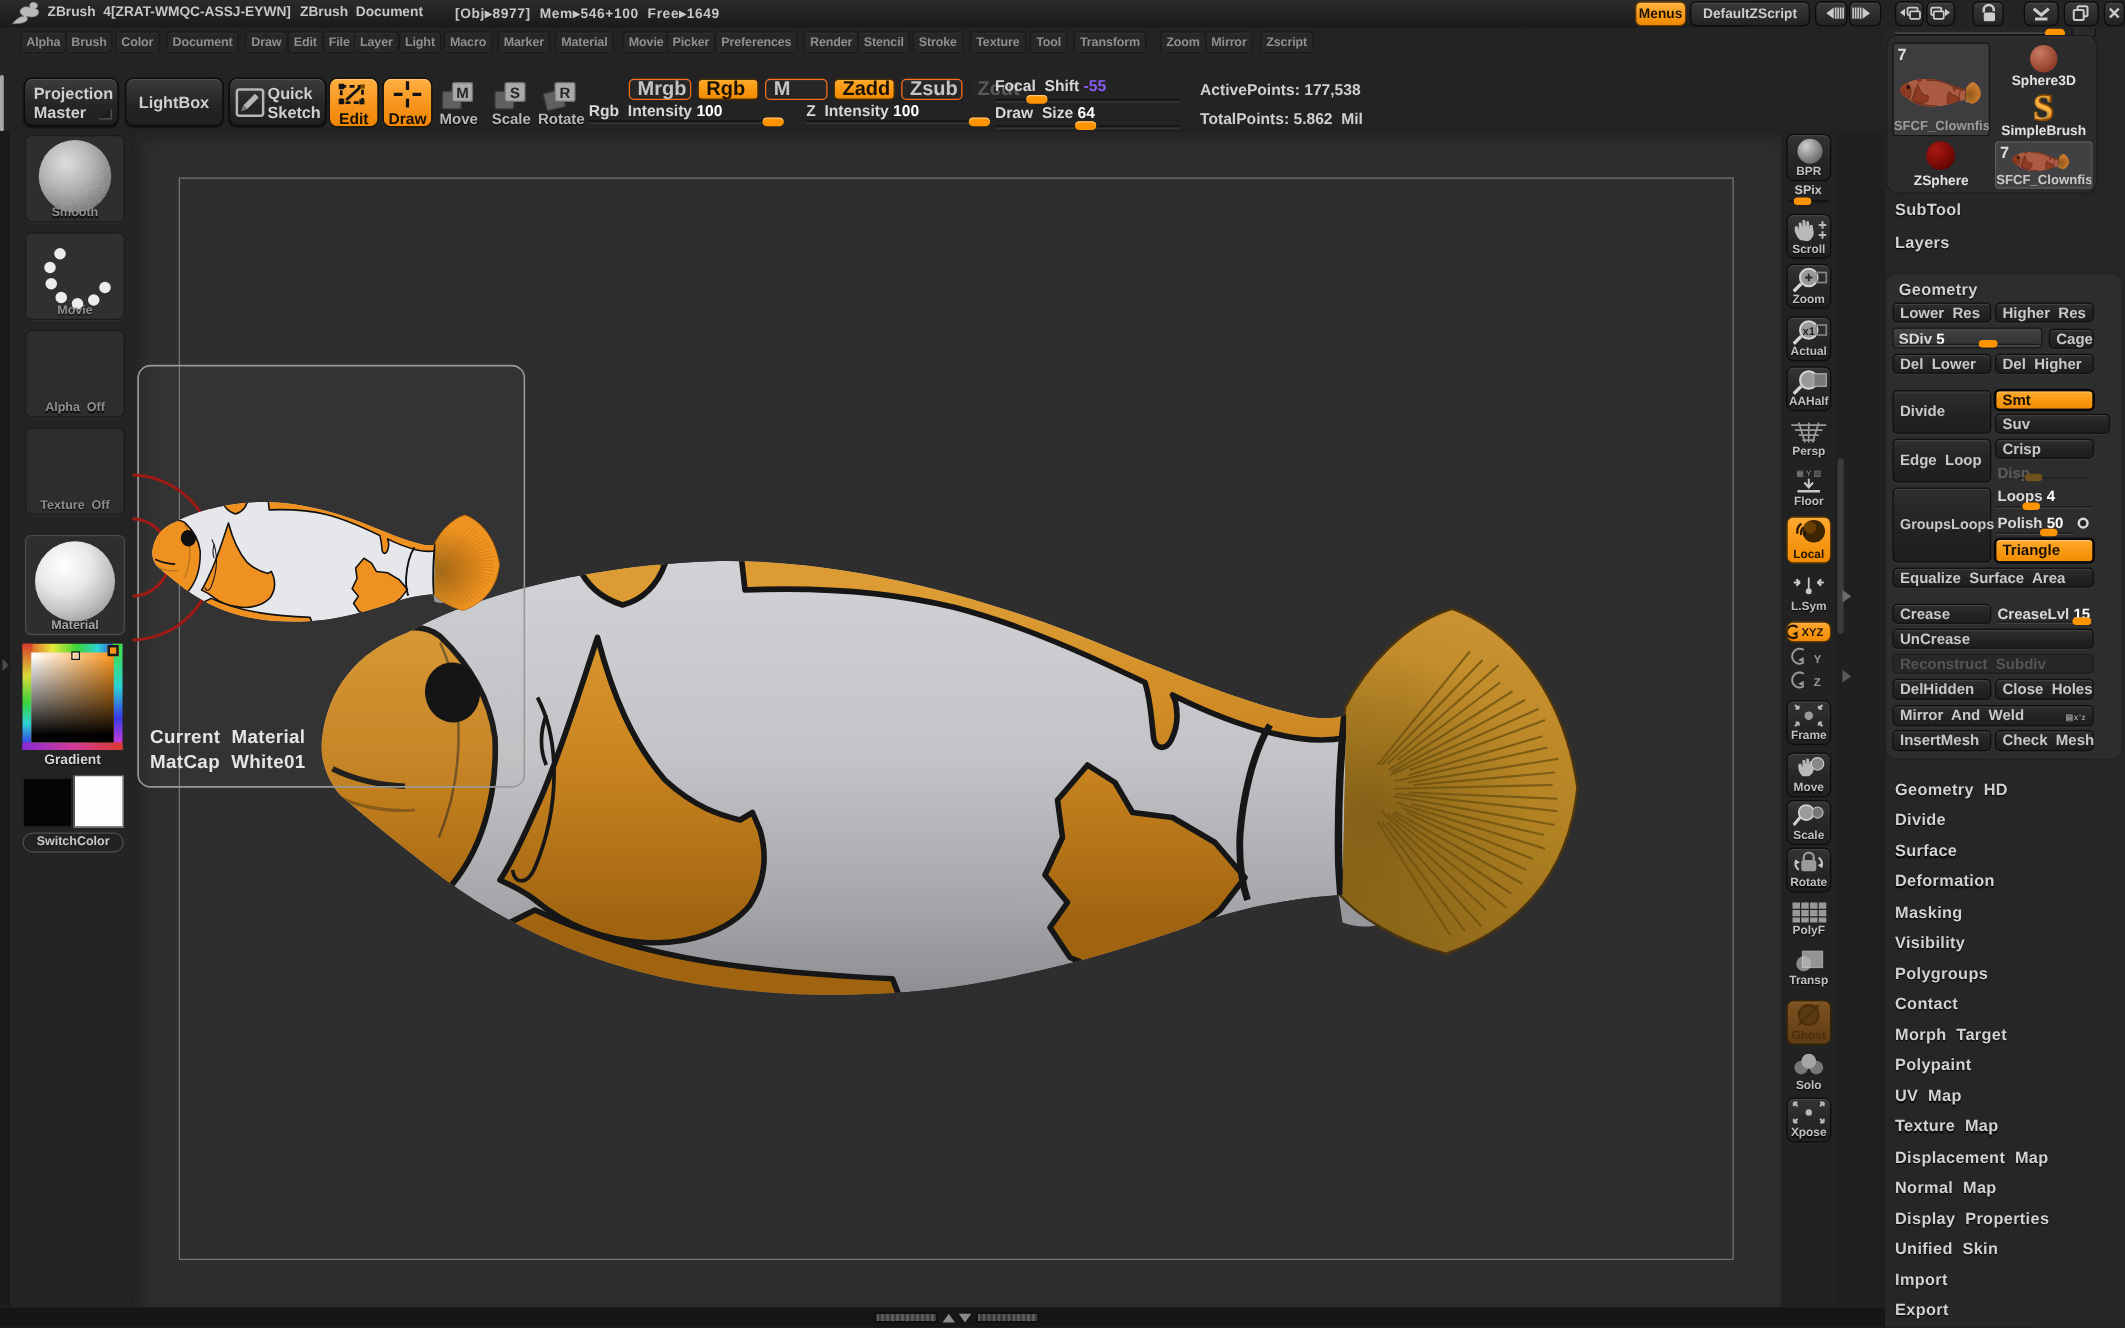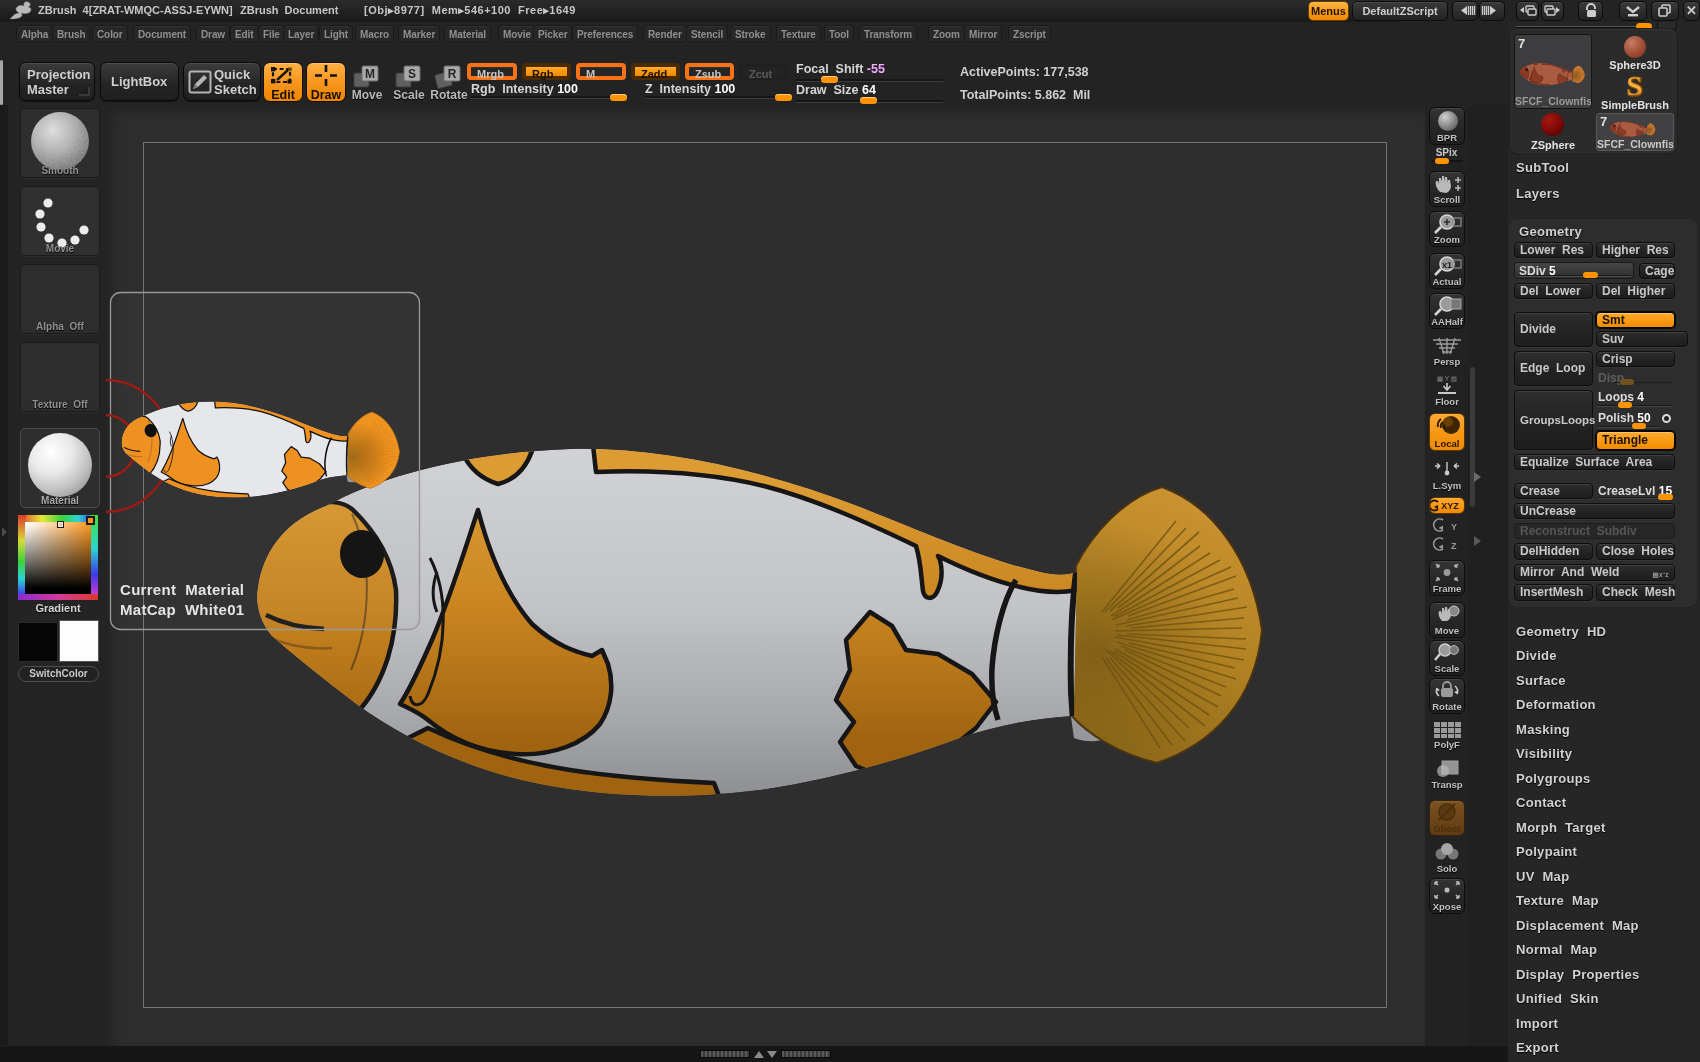--- a/index.html
+++ b/index.html
@@ -25,22 +25,22 @@
   
   #toolbar{position:absolute;left:0;top:46px;width:1700px;height:59px;background:#232323;}
   .bigbtn{position:absolute;border-radius:7px;background:linear-gradient(#3c3c3c,#242424 60%,#1f1f1f);
     border:1px solid #0a0a0a;box-shadow:inset 0 1px 0 rgba(255,255,255,.1), 0 1px 1px rgba(0,0,0,.5);
     color:#cfcfcf;font-size:13px;font-weight:bold;}
   .sqbtn{position:absolute;width:40px;height:40px;border-radius:7px;
     background:linear-gradient(#ffb043,#f7941d 55%,#ef8500);border:1px solid #161008;
     box-shadow:inset 0 1px 0 rgba(255,255,255,.25);color:#151000;
     font-size:12.5px;font-weight:bold;text-align:center;}
   .modebtn{position:absolute;height:17px;border-radius:4px;background:#262626;
-    border:4px solid #f97316;box-shadow:inset 0 1px 0 rgba(255,255,255,.05);
-    color:#c4c4c4;font-size:11px;font-weight:bold;line-height:15px;padding-left:6px;}
+    border:1px solid #f97316;box-shadow:inset 0 1px 0 rgba(255,255,255,.05);
+    color:#c4c4c4;font-size:16px;font-weight:bold;line-height:15px;padding-left:6px;margin-left:36px;}
   .modebtn.on{background:linear-gradient(#ffa928,#f28a00);color:#1b1100;border-color:#4a2c00;}
   .sllabel{position:absolute;color:#d6d6d6;font-size:12.5px;font-weight:bold;white-space:nowrap;}
   .sltrack{position:absolute;height:2px;background:#161616;box-shadow:0 1px 0 rgba(255,255,255,.12);}
   .slthumb{position:absolute;width:17px;height:7px;border-radius:4px;background:#ff9400;
     box-shadow:inset 0 1px 0 #ffc97d;}
   
   #leftrail{position:absolute;left:0;top:105px;width:8px;height:940px;background:#1a1a1a;}
   #leftbar{position:absolute;left:8px;top:105px;width:97px;height:940px;background:#242425;}
   #canvas{position:absolute;left:105px;top:105px;width:1320px;height:941px;background:#2e2e2f;
      box-shadow:inset 8px 6px 14px rgba(0,0,0,.25);}
@@ -227,21 +227,21 @@
     <div class="modebtn" style="left:576px;top:17px;width:50px;">M</div>
     <div class="modebtn on" style="left:631px;top:17px;width:49px;">Zadd</div>
     <div class="modebtn" style="left:685px;top:17px;width:49px;">Zsub</div>
     <div class="modebtn" style="left:739px;top:17px;width:49px;color:#595959;background:#242424;border-color:#202020;box-shadow:none;">Zcut</div>
     <div class="sllabel" style="left:471px;top:36px;">Rgb&nbsp; Intensity <span style="color:#fff">100</span></div>
     <div class="sltrack" style="left:471px;top:50px;width:156px;"></div>
     <div class="slthumb" style="left:610px;top:48px;"></div>
     <div class="sllabel" style="left:645px;top:36px;">Z&nbsp; Intensity <span style="color:#fff">100</span></div>
     <div class="sltrack" style="left:645px;top:50px;width:147px;"></div>
     <div class="slthumb" style="left:775px;top:48px;"></div>
-    <div class="sllabel" style="left:796px;top:16px;">Focal&nbsp; Shift <span style="color:#f0abfc">-55</span></div>
+    <div class="sllabel" style="left:796px;top:16px;">Focal&nbsp; Shift <span style="color:#8b5cf6">-55</span></div>
     <div class="sltrack" style="left:796px;top:33px;width:147px;"></div>
     <div class="slthumb" style="left:821px;top:30px;"></div>
     <div class="sllabel" style="left:796px;top:37px;">Draw&nbsp; Size <span style="color:#fff">64</span></div>
     <div class="sltrack" style="left:796px;top:54px;width:147px;"></div>
     <div class="slthumb" style="left:860px;top:51px;"></div>
     <div class="sllabel" style="left:960px;top:19px;color:#cfcfcf;">ActivePoints: 177,538</div>
     <div class="sllabel" style="left:960px;top:42px;color:#cfcfcf;">TotalPoints: 5.862&nbsp; Mil</div>
   </div>
   <div id="leftrail">
     <svg class="abs" style="left:0;top:420px" width="8" height="14" viewBox="0 0 8 14">

